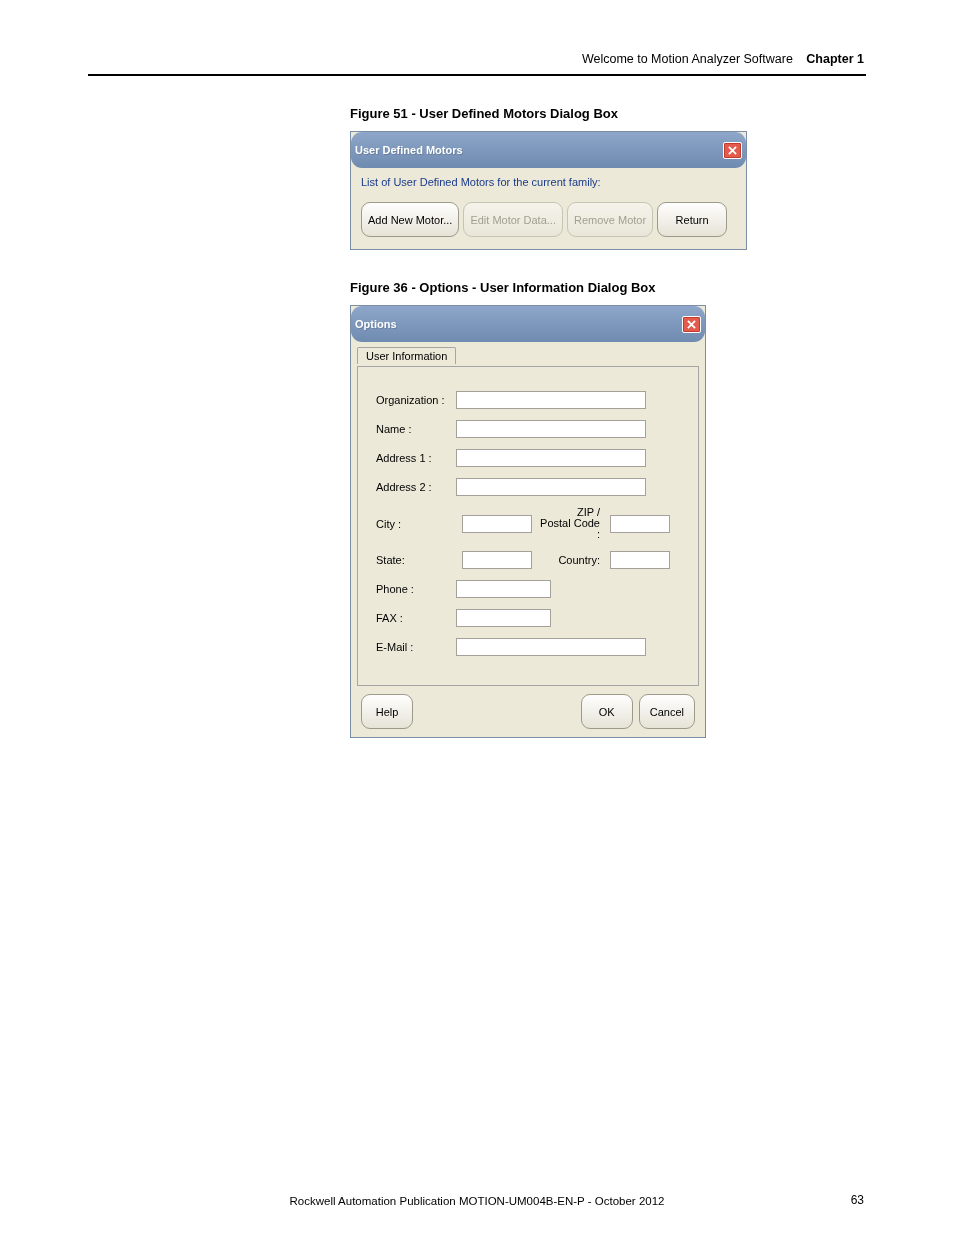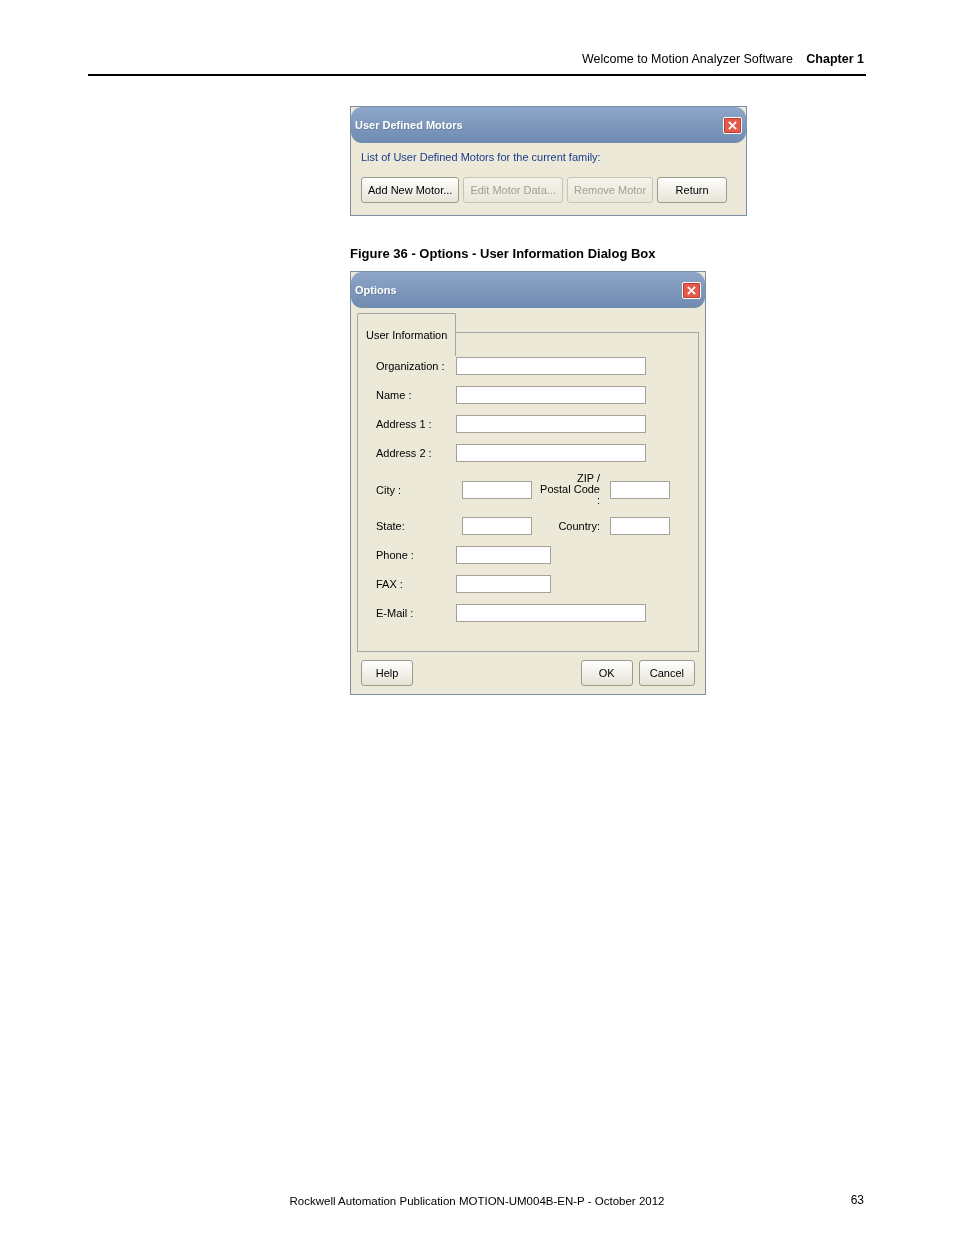--- a/index.html
+++ b/index.html
@@ -138,24 +138,24 @@
     border: 1px solid #8aa5c4;
     border-radius: 2px;
   }
   .dlg1-buttons {
     display: flex;
     gap: 4px;
     margin-top: 14px;
     justify-content: flex-start;
   }
   .winbtn {
-    height: 26px;
+    height: 35px;
     background: linear-gradient(#fefefe, #e6e3d6);
     border: 1px solid #9d9a8a;
-    border-radius: 3px;
+    border-radius: 9px;
     font-size: 11px;
     font-family: Tahoma, Arial, sans-serif;
     padding: 0 6px;
     min-width: 82px;
     box-sizing: border-box;
   }
   .winbtn.disabled {
     color: #a0a090;
     background: linear-gradient(#f5f3ea, #e9e6d9);
     border-color: #c7c4b6;
@@ -165,21 +165,21 @@
   .dlg2 { width: 356px; }
   .dlg2-body { padding: 4px 6px 8px 6px; }
   .tabstrip { position: relative; height: 20px; }
   .tab {
     display: inline-block;
     background: #ece9d8;
     border: 1px solid #a5a5a5;
     border-bottom: none;
     border-radius: 2px 2px 0 0;
     font-size: 11px;
-    padding: 15px 8px;
+    padding: 2px 8px;
     position: relative;
     top: 1px;
     z-index: 2;
   }
   .tabpanel {
     border: 1px solid #a5a5a5;
     background: #ece9d8;
     padding: 24px 18px 18px 18px;
     min-height: 300px;
     box-sizing: border-box;
@@ -254,20 +254,21 @@
 <div class="page">
 
   <div class="header-text">
     <span class="header-section">Welcome to Motion Analyzer Software</span>
     <span class="header-chapter">Chapter 1</span>
   </div>
   <div class="header-line"></div>
 
   <div class="content">
 
+    <div class="fig-caption">Figure 51 - User Defined Motors Dialog Box</div>
 
     <div class="dlg dlg1">
       <div class="dlg-titlebar">
         <span class="dlg-title">User Defined Motors</span>
         <span class="dlg-close">
           <svg viewBox="0 0 10 10">
               <path d="M1 1 L9 9 M9 1 L1 9" stroke="#fff" stroke-width="2" fill="none"></path>
             </svg>
         </span>
       </div>

